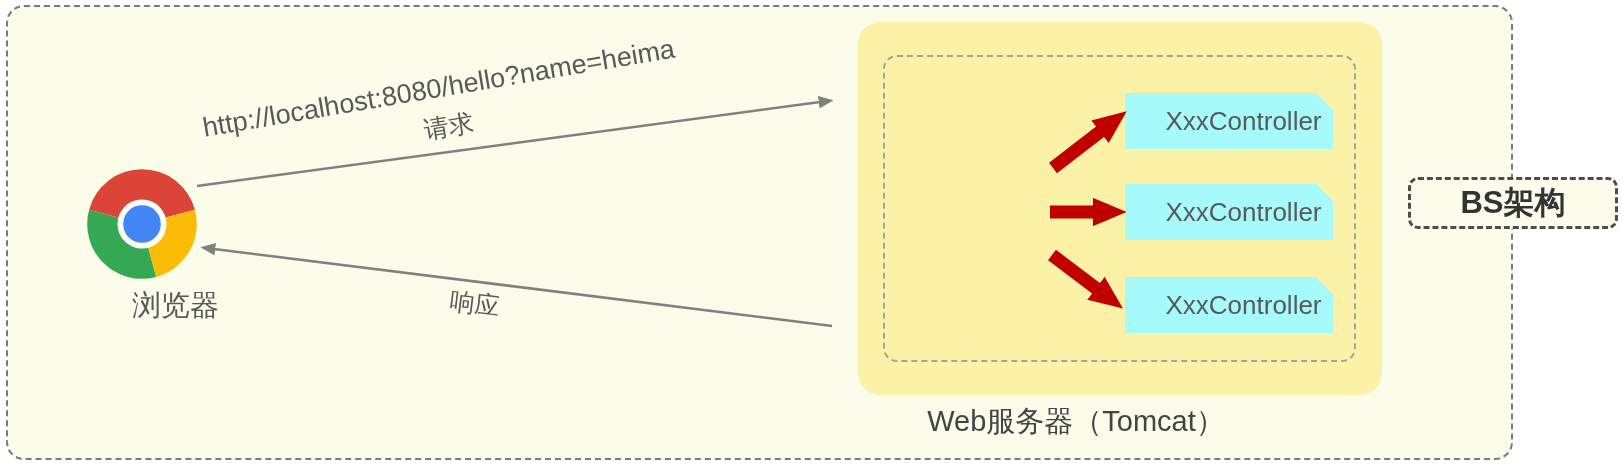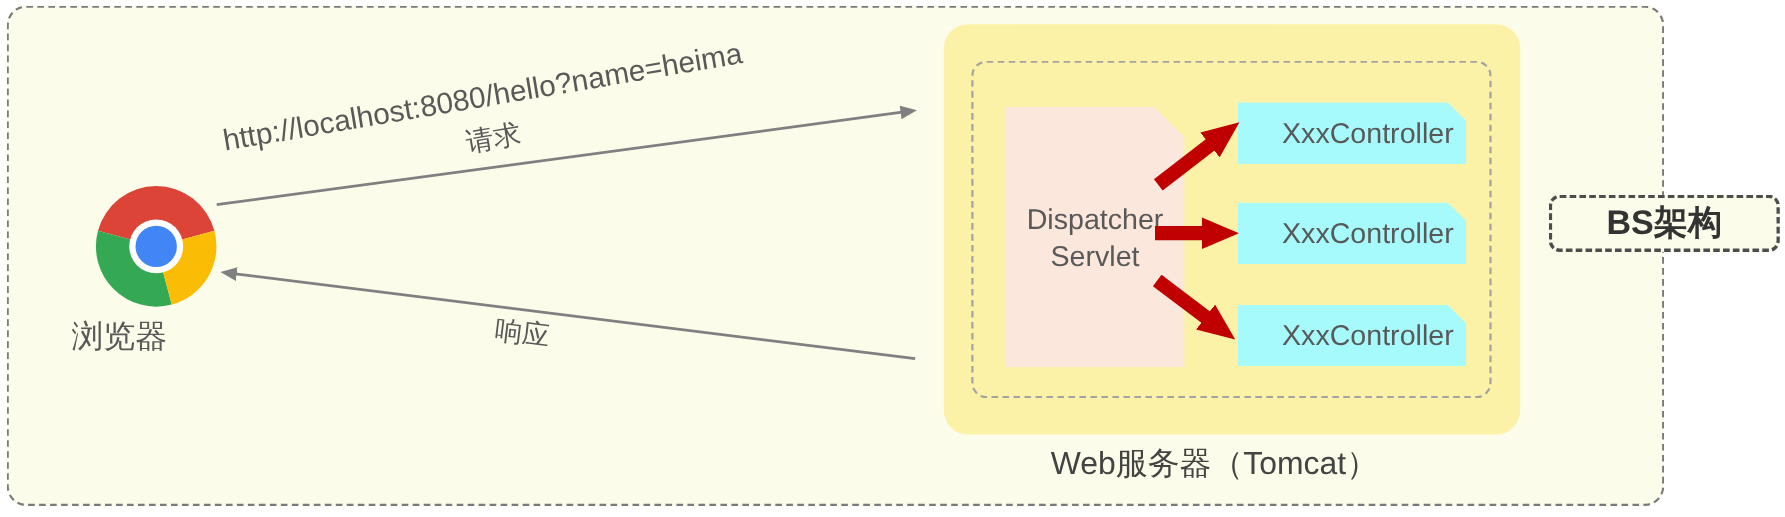--- a/index.html
+++ b/index.html
@@ -22,21 +22,21 @@
     background: #FCFCEA;
     border: 2px dashed #7a7a7a;
     border-radius: 18px;
   }
 
   
   .chrome { position: absolute; left: 85px; top: 167px; width: 114px; height: 114px; }
 
   .browser-label {
     position: absolute; left: 65px; top: 286px; width: 154px;
-    text-align: left; font-size: 29px; color: #595959;
+    text-align: right; font-size: 29px; color: #595959;
   }
 
   
   .arrows { position: absolute; left: 0; top: 0; width: 1623px; height: 470px; z-index: 3; }
 
   .url-label {
     position: absolute; left: 203px; top: 111px; height: 34px; line-height: 34px;
     font-size: 27px; color: #595959; white-space: nowrap;
     transform: rotate(-9.6deg); transform-origin: left center; z-index: 4;
   }
@@ -81,21 +81,21 @@
     background: #A6FAFC;
     clip-path: polygon(0 0, calc(100% - 17px) 0, 100% 17px, 100% 100%, 0 100%);
     display: flex; align-items: center; justify-content: center;
     font-size: 26px; color: #595959; z-index: 2; padding-left: 29px;
   }
   .controller-1 { top: 93px; }
   .controller-2 { top: 184px; }
   .controller-3 { top: 277px; }
 
   .server-caption {
-    position: absolute; left: 842px; top: 402px; width: 524px;
+    position: absolute; left: 814px; top: 402px; width: 524px;
     text-align: center; font-size: 29px; color: #444444; z-index: 2;
   }
 
   
   .bs-box {
     position: absolute; left: 1408px; top: 177px;
     width: 210px; height: 52px;
     background: #FCFCEA;
     border: 3px dashed #4d4d4d; border-radius: 10px;
     display: flex; align-items: center; justify-content: center;
@@ -145,24 +145,20 @@
     </g>
   </svg>
 
   <div class="url-label">http://localhost:8080/hello?name=heima</div>
   <div class="request-label">请求</div>
   <div class="response-label">响应</div>
 
   <div class="server-panel"></div>
   <div class="server-inner"></div>
 
-  <div class="dispatcher-box">
-    <span>Dispatcher</span>
-    <span>Servlet</span>
-  </div>
 
   <div class="controller-box controller-1">
     <span>XxxController</span>
   </div>
   <div class="controller-box controller-2">
     <span>XxxController</span>
   </div>
   <div class="controller-box controller-3">
     <span>XxxController</span>
   </div>

